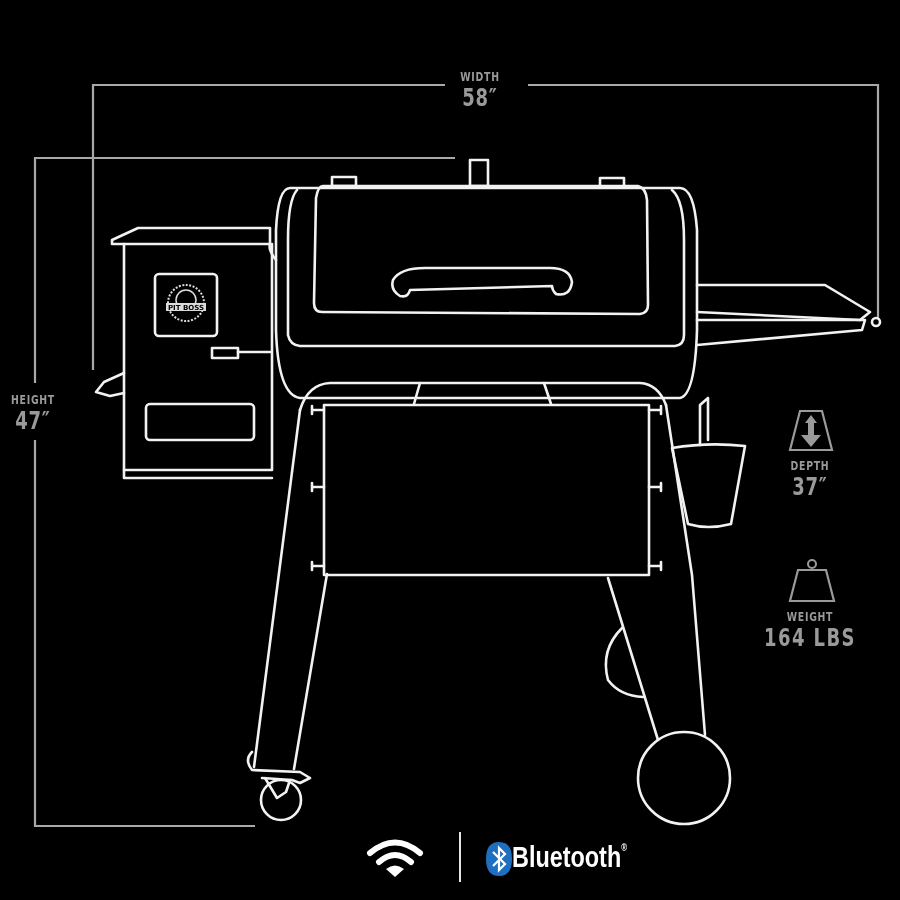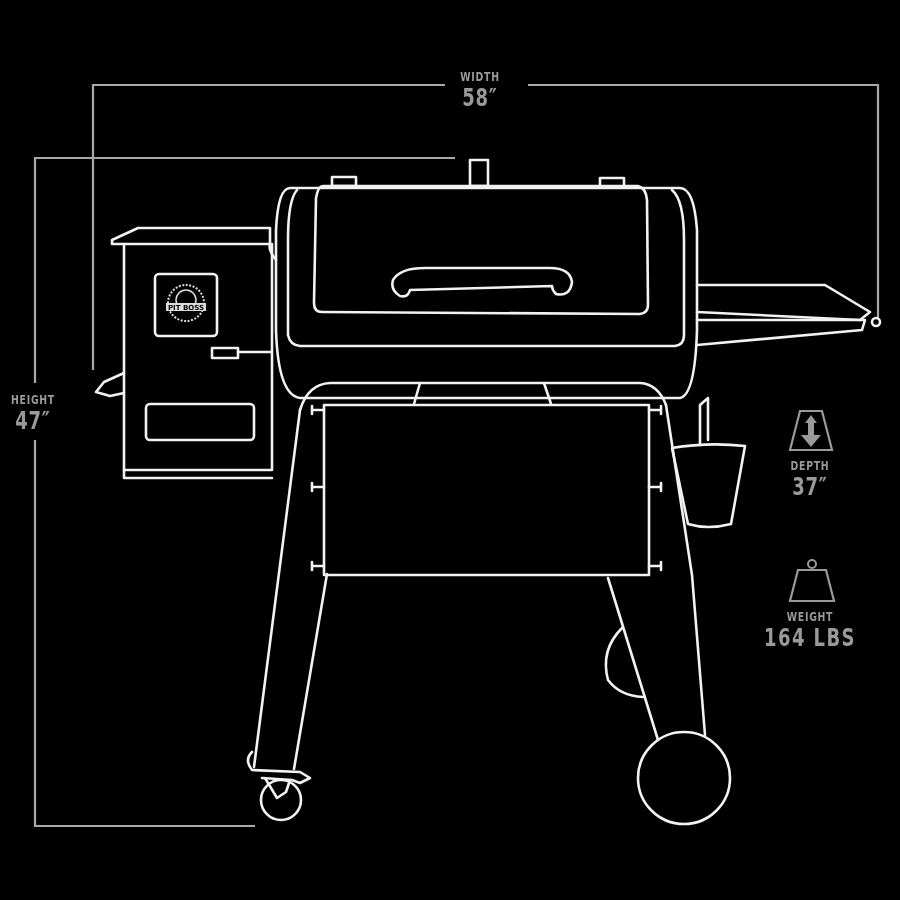--- a/index.html
+++ b/index.html
@@ -128,14 +128,29 @@
 
   <svg class="icon-block" style="left:788px; top:558px;" width="48" height="46" viewBox="0 0 48 46">
     <circle cx="24" cy="6" r="4" fill="none" stroke="#9a9a9a" stroke-width="2"></circle>
     <path d="M10,12 L38,12 L46,43 L2,43 Z" fill="none" stroke="#9a9a9a" stroke-width="2.2"></path>
   </svg>
   <div class="dim-label dim-weight">
     <span class="name">WEIGHT</span>
     <span class="value">164 LBS</span>
   </div>
 
+  <div class="connectivity">
+    <svg class="wifi" viewBox="0 0 58 40">
+      <path d="M4,15 Q29,-6 54,15" fill="none" stroke="#fff" stroke-width="6" stroke-linecap="round"></path>
+      <path d="M13,24 Q29,10 45,24" fill="none" stroke="#fff" stroke-width="6" stroke-linecap="round"></path>
+      <path d="M29,39 L20,31 Q29,24 38,31 Z" fill="#fff"></path>
+    </svg>
+    <div class="divider"></div>
+    <svg class="bt-badge" viewBox="0 0 26 34">
+      <path d="M13,0 Q26,0 26,17 Q26,34 13,34 Q0,34 0,17 Q0,0 13,0 Z" fill="#1f6fc0"></path>
+      <path d="M7,10 L19,22 L13,28 L13,6 L19,12 L7,24" fill="none" stroke="#fff" stroke-width="2.2" stroke-linejoin="miter"></path>
+    </svg>
+    <div class="bt-text">
+      <span>Bluetooth</span><span class="bt-reg">®</span>
+    </div>
+  </div>
 
 </div>
 
 </body></html>

